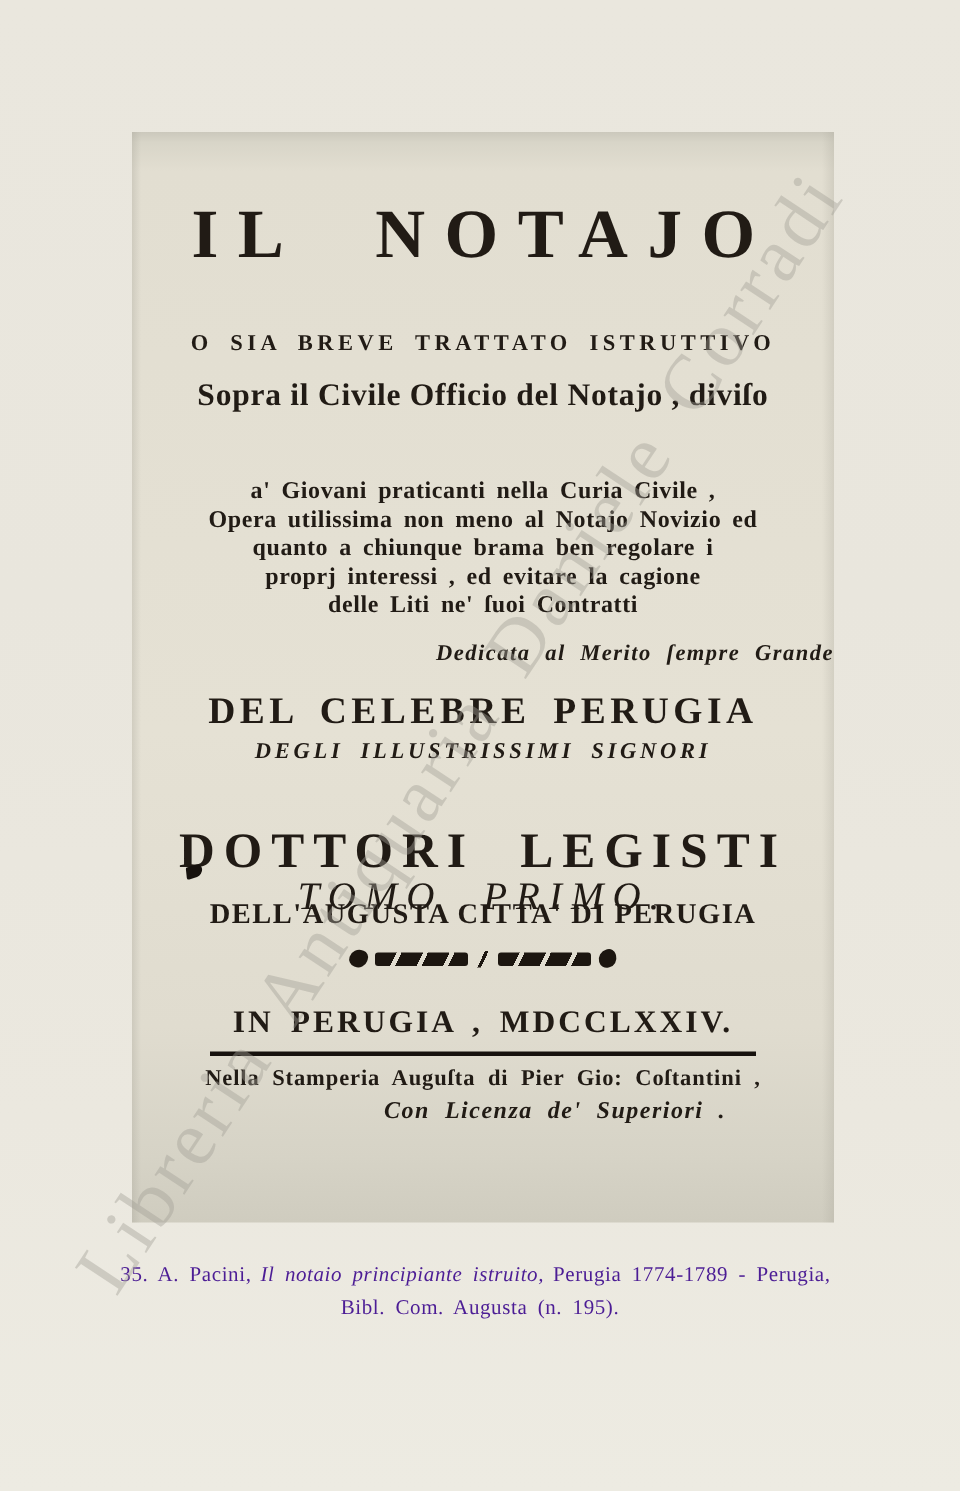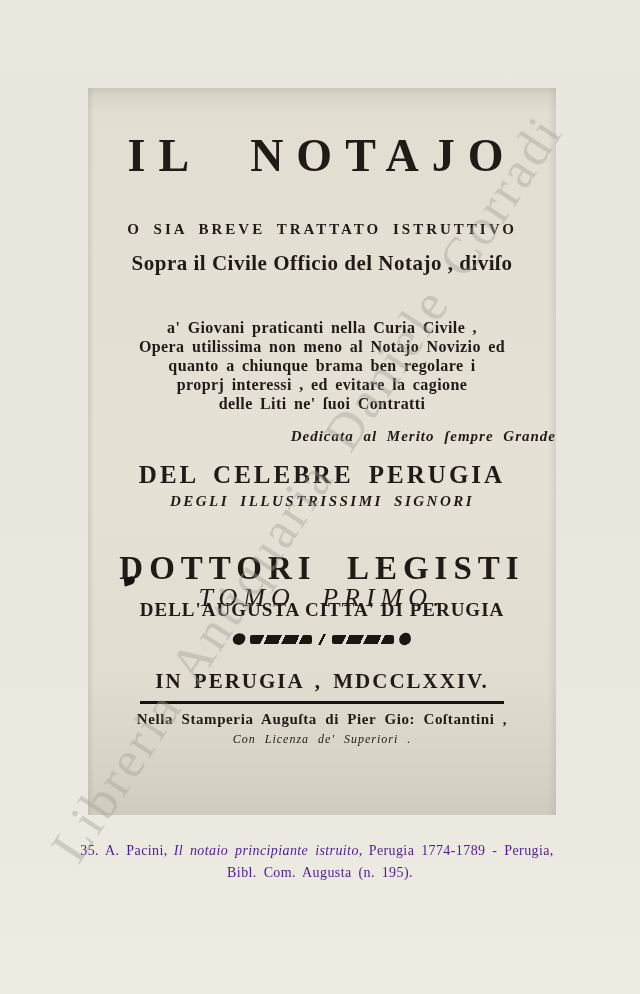--- a/index.html
+++ b/index.html
@@ -25,21 +25,21 @@
   .opera{top:230px;font-size:16px;font-weight:bold;line-height:19px;letter-spacing:.4px;word-spacing:3px;}
   .dedica{top:341px;font-size:15px;font-weight:bold;font-style:italic;letter-spacing:1px;word-spacing:5px;text-align:right;}
   .c1{top:374px;font-size:25px;font-weight:bold;letter-spacing:3px;word-spacing:6px;}
   .c2{top:406px;font-size:15px;font-weight:bold;font-style:italic;letter-spacing:2.5px;word-spacing:5px;}
   .c3{top:424px;font-size:33px;font-weight:bold;letter-spacing:6px;word-spacing:16px;margin-top:39px;}
   .c4{top:464px;font-size:19px;font-weight:bold;letter-spacing:1px;margin-top:48px;}
   .tomo{top:496px;font-size:26px;font-weight:normal;font-style:italic;letter-spacing:6px;word-spacing:14px;}
   .imprint{top:582px;font-size:21px;font-weight:bold;letter-spacing:2px;word-spacing:4px;}
   .rule{position:absolute;left:52px;top:613px;width:364px;height:3px;background:#17120e;}
   .pr1{top:624px;font-size:15px;font-weight:bold;letter-spacing:.6px;word-spacing:4px;}
-  .pr2{top:645px;font-size:12px;font-weight:normal;font-style:italic;letter-spacing:1px;word-spacing:5px;}
+  .pr2{top:645px;font-size:16px;font-weight:bold;font-style:italic;letter-spacing:1px;word-spacing:5px;margin-left:48px;}
   
   .ornament{position:absolute;left:0;top:540px;width:100%;height:22px;
     display:flex;align-items:center;justify-content:center;gap:5px;}
   .orn-dot{width:12px;height:12px;background:#1c1610;border-radius:60% 40% 55% 45%;}
   .orn-dot.l{transform:rotate(20deg);}
   .orn-dot.r{transform:rotate(-15deg);}
   .orn-bar{width:62px;height:9px;border-radius:2px;
     background:repeating-linear-gradient(115deg,#1c1610 0 13px,rgba(0,0,0,0) 13px 16px);}
   .orn-x{width:10px;height:11px;
     background:linear-gradient(115deg,transparent 42%,#1c1610 42% 58%,transparent 58%);}

